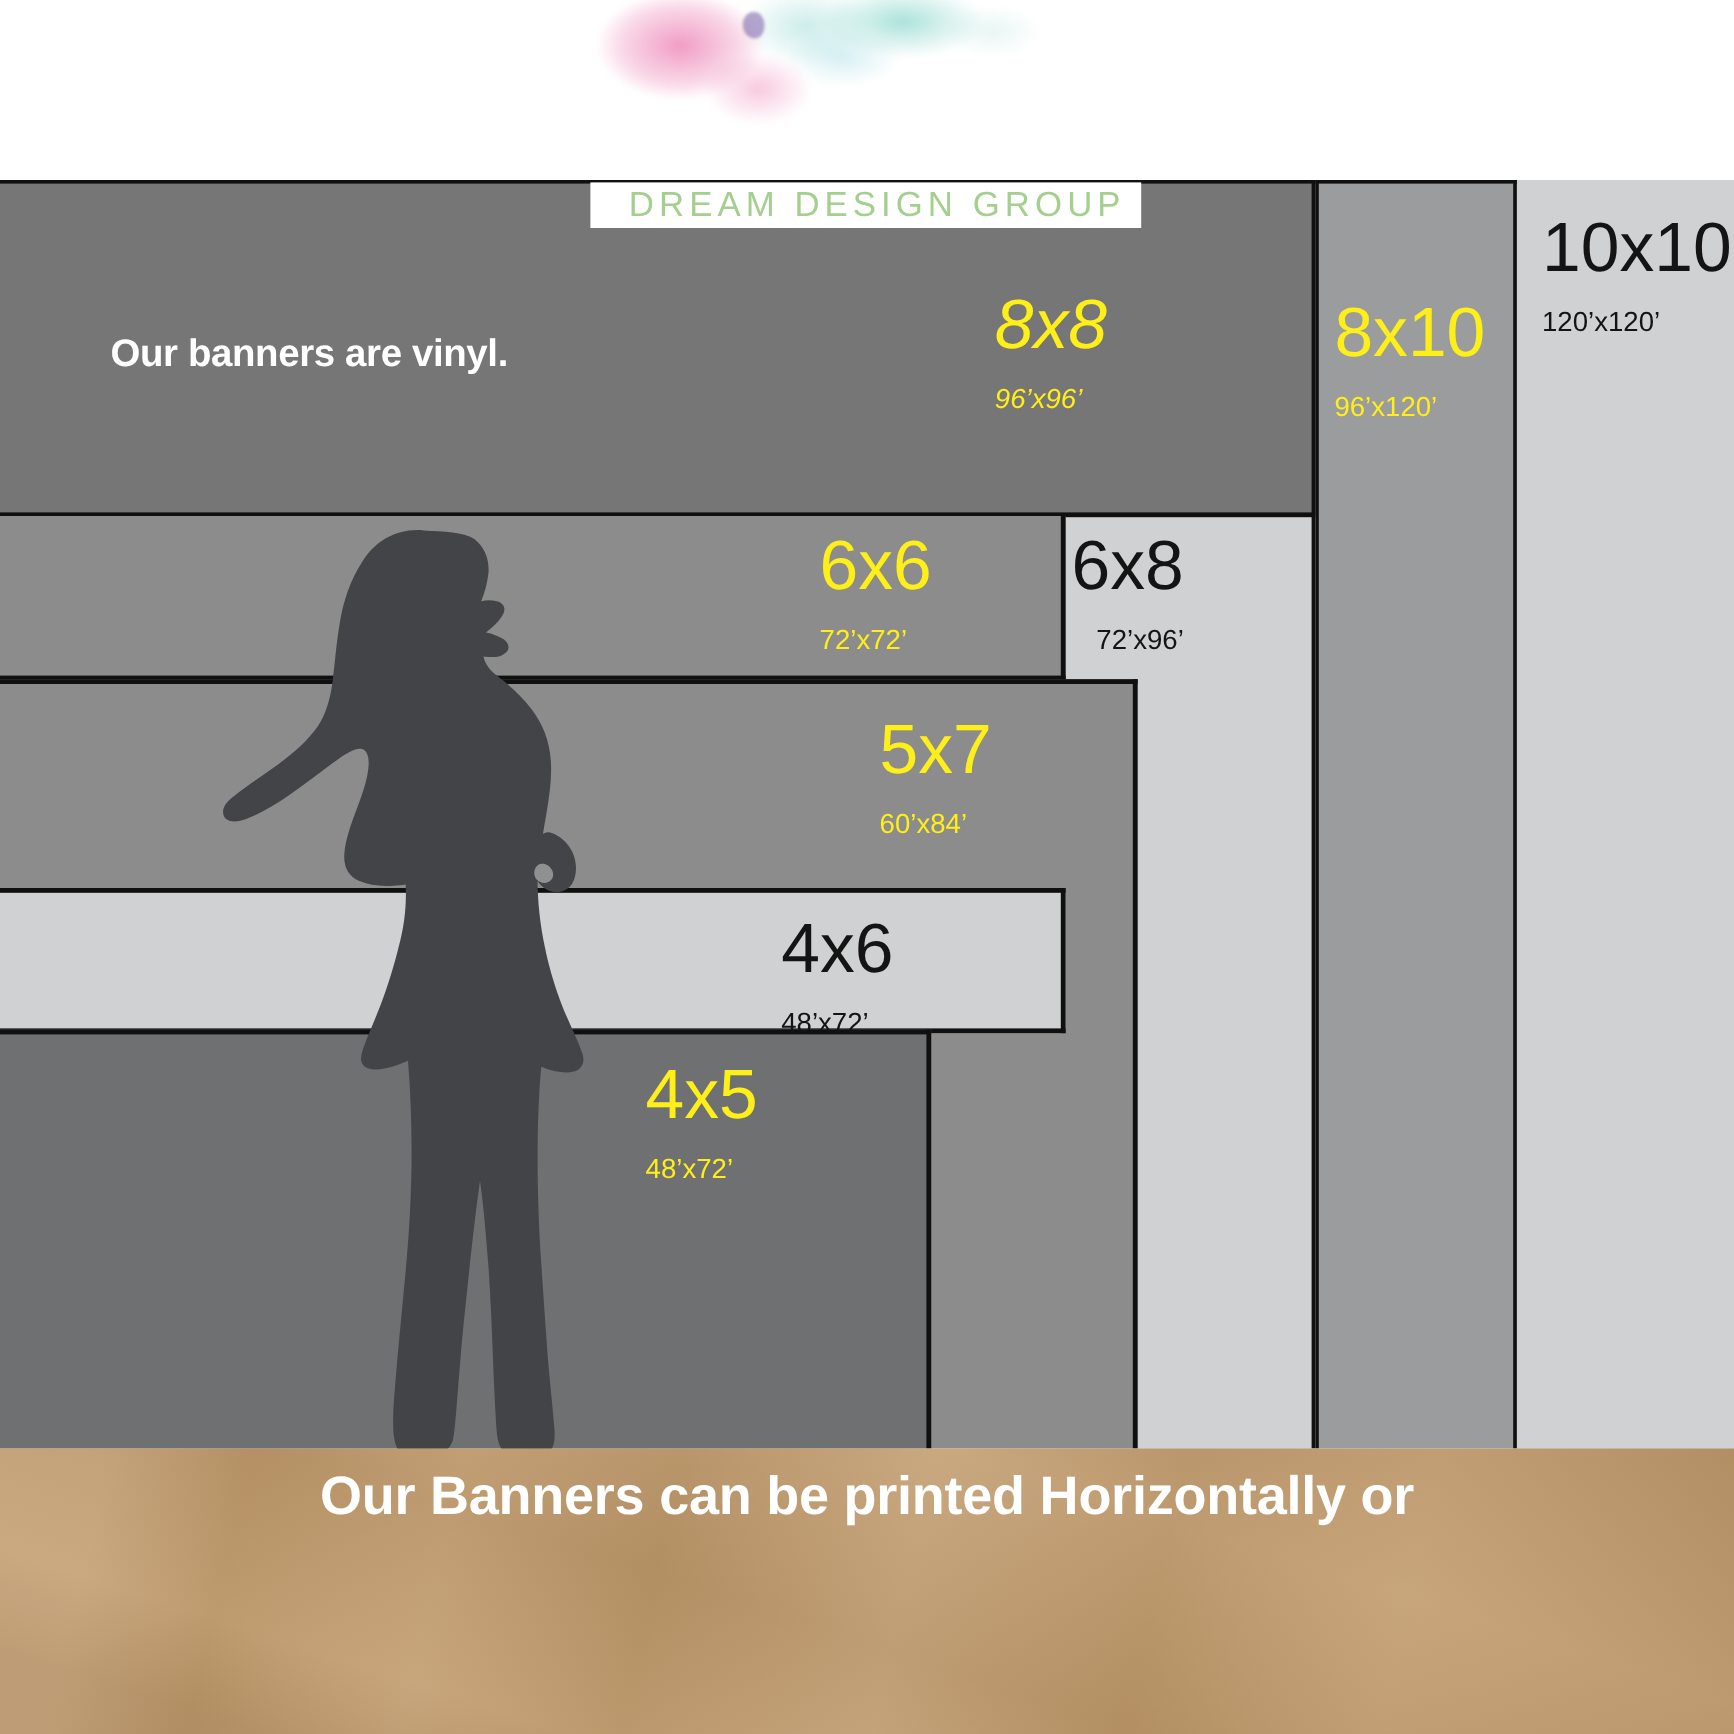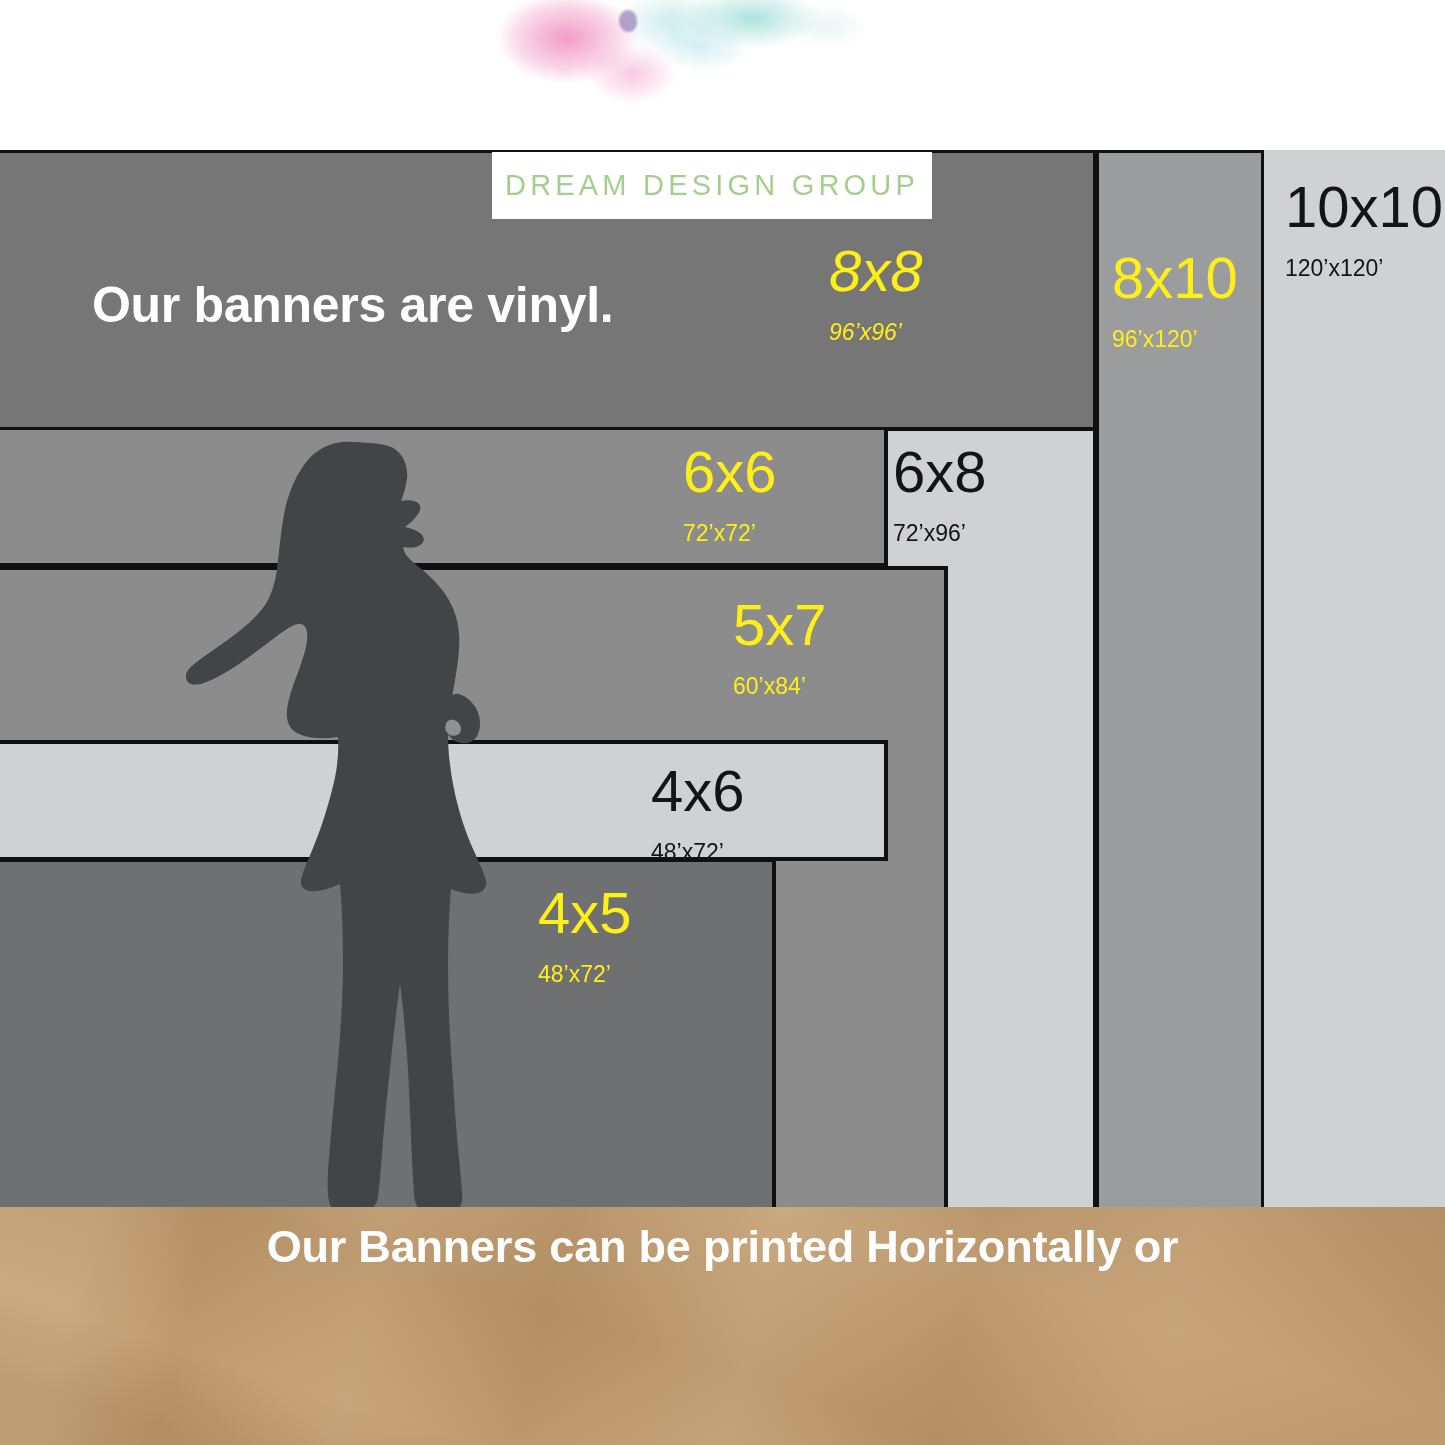--- a/index.html
+++ b/index.html
@@ -25,44 +25,44 @@
     filter:blur(2px);
   }
   .logo-dot{
     position:absolute; left:619px; top:10px; width:18px; height:22px;
     border-radius:50% 50% 45% 55%;
     background:rgba(120,95,165,.55);
     filter:blur(1.2px);
   }
 
   .logo-plate{
-    position:absolute; left:492px; top:152px; width:440px; height:67px;
+    position:absolute; left:492px; top:152px; width:440px; height:38px;
     background:#ffffff;
-    display:flex;align-items:center;justify-content:center;
+    display:flex;align-items:center;justify-content:center;padding-left:19px;
   }
   .logo-text{
     color:#a4cf8f; font-size:29px; letter-spacing:4.2px; font-weight:400;
     font-family:"Liberation Sans", sans-serif;
     white-space:nowrap;
     filter:blur(.35px);
   }
 
   
   .rect{position:absolute; box-sizing:border-box;}
 
   .lbl{position:absolute; line-height:1; white-space:nowrap;}
   .lbl .big{display:block; font-size:58px; font-weight:400;}
   .lbl .small{display:block; font-size:23px; font-weight:400; margin-top:21px;}
   .yellow .big,.yellow .small{color:#ffef18;}
   .black .big,.black .small{color:#141414;}
 
   
   .headline{
     position:absolute; left:92px; top:276px;
-    font-size:50px; font-weight:bold; color:#ffffff;
+    font-size:32px; font-weight:bold; color:#ffffff;
     letter-spacing:-.3px;
     font-family:"Liberation Sans", sans-serif;
     white-space:nowrap;
   }
 
   
   .silhouette{position:absolute; left:182px; top:438px; width:340px; height:800px;}
 
   
   .wood{
@@ -205,21 +205,21 @@
   <div class="lbl black" style="left:1285px;top:178px;">
     <span class="big">10x10</span>
     <span class="small">120’x120’</span>
   </div>
 
   <div class="lbl yellow" style="left:683px;top:443px;">
     <span class="big">6x6</span>
     <span class="small">72’x72’</span>
   </div>
 
-  <div class="lbl black" style="left:893px;top:443px;">
+  <div class="lbl black" style="left:893px;top:443px;text-align:right;">
     <span class="big">6x8</span>
     <span class="small">72’x96’</span>
   </div>
 
   <div class="lbl yellow" style="left:733px;top:596px;">
     <span class="big">5x7</span>
     <span class="small">60’x84’</span>
   </div>
 
   <div class="lbl black" style="left:651px;top:762px;">

